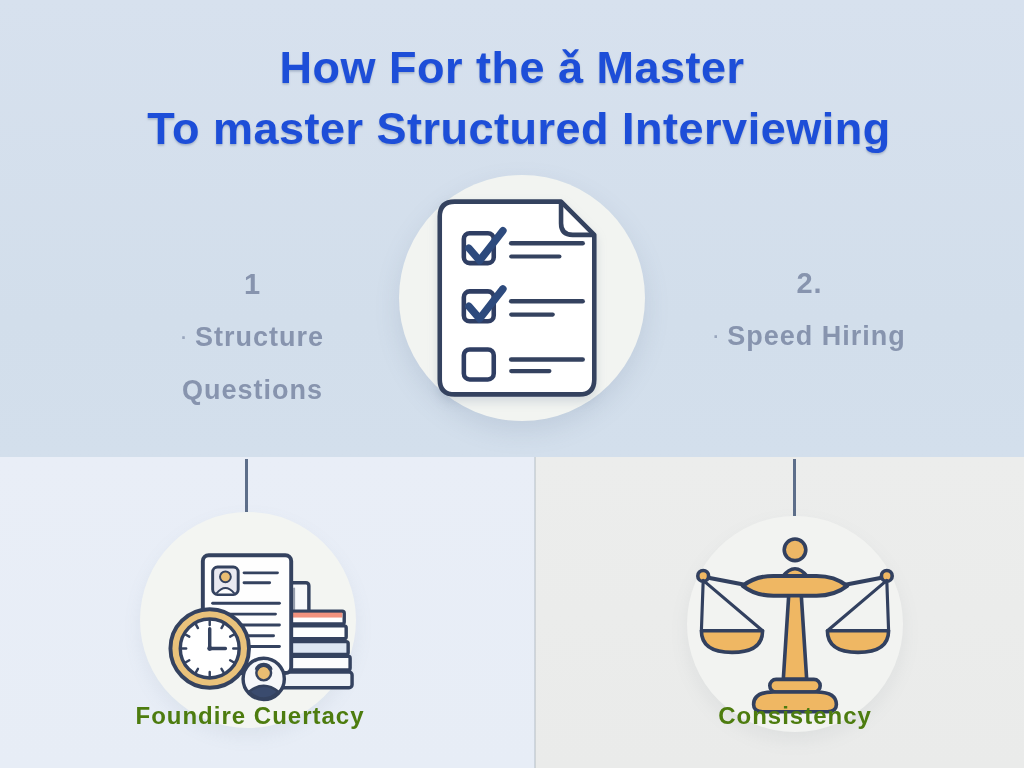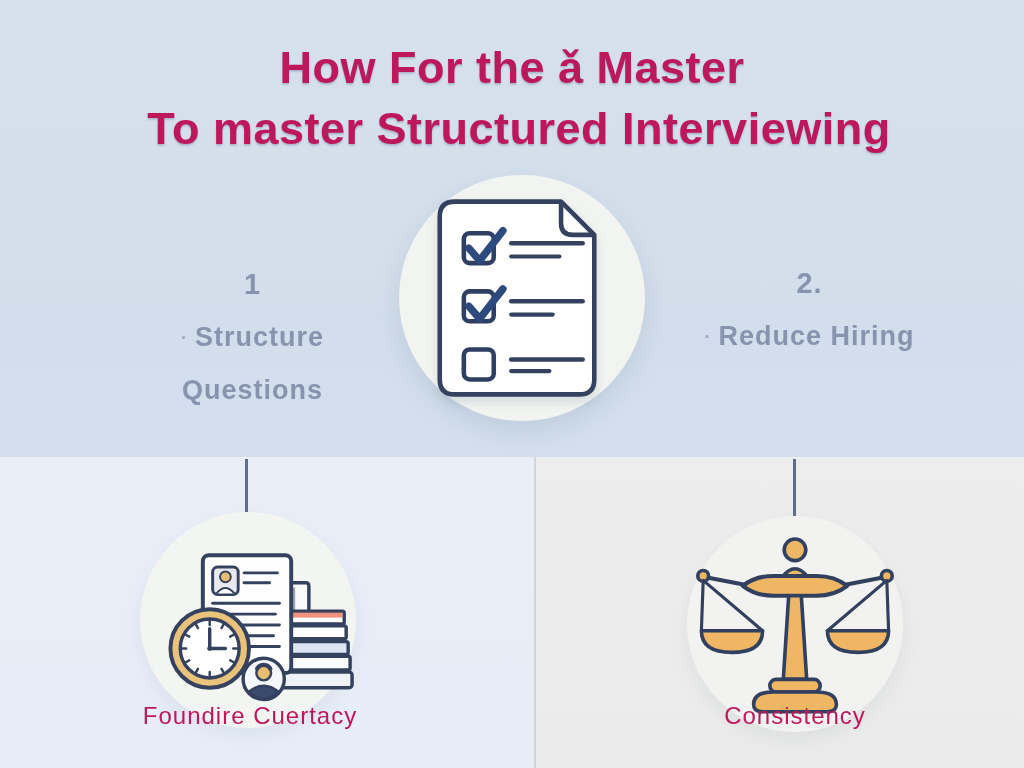--- a/index.html
+++ b/index.html
@@ -12,21 +12,21 @@
   .top-section{position:absolute;left:0;top:0;width:1024px;height:457px;
     background:linear-gradient(180deg,#d7e1ee 0%,#d2deeb 70%,#d3dfec 100%);}
   .bottom-left-section{position:absolute;left:0;top:457px;width:535px;height:311px;
     background:linear-gradient(180deg,#e9eef7 0%,#e7edf6 100%);}
   .bottom-right-section{position:absolute;left:535px;top:457px;width:489px;height:311px;
     background:linear-gradient(180deg,#ecedec 0%,#eaebea 100%);}
   .v-divider{position:absolute;left:534px;top:457px;width:2px;height:311px;
     background:rgba(158,168,178,0.35);}
   
   .title-line{position:absolute;left:0;width:1024px;text-align:center;
-    color:#be185d;font-weight:700;font-size:45px;letter-spacing:0.5px;
+    color:#1d4ed8;font-weight:700;font-size:45px;letter-spacing:0.5px;
     text-shadow:0 2px 2px rgba(148,164,188,0.5),0 1px 1px rgba(148,164,188,0.35);}
   .title-line.l1{top:42px;}
   .title-line.l2{top:103px;padding-left:7px;}
   
   .feature{position:absolute;text-align:center;color:#8794ae;font-weight:700;}
   .feature .num{font-size:29px;margin-bottom:8px;letter-spacing:1px;}
   .feature .fline{font-size:27px;line-height:31px;letter-spacing:1px;margin-top:21px;}
   .feature .bullet{font-size:18px;opacity:.75;margin-right:7px;vertical-align:2px;}
   .feature.left{left:110px;top:268px;width:285px;}
   .feature.right{left:662px;top:267px;width:295px;}
@@ -36,21 +36,21 @@
     box-shadow:0 10px 24px rgba(110,130,155,0.18);}
   .bl-circle{left:140px;top:512px;width:216px;height:216px;background:#f3f5f2;
     box-shadow:0 8px 18px rgba(120,135,155,0.10);}
   .br-circle{left:687px;top:516px;width:216px;height:216px;background:#f2f3f1;
     box-shadow:0 8px 18px rgba(120,130,140,0.10);}
   
   .connector{position:absolute;width:3px;background:#5d6e8a;}
   .connector.left{left:245px;top:459px;height:53px;}
   .connector.right{left:793px;top:459px;height:57px;}
   
-  .card-label{position:absolute;text-align:center;color:#be185d;font-weight:400;
+  .card-label{position:absolute;text-align:center;color:#4d7c0f;font-weight:700;
     font-size:24px;letter-spacing:1px;}
   .card-label.bl{left:85px;top:702px;width:330px;}
   .card-label.br{left:650px;top:702px;width:290px;}
   svg{display:block;}
 </style>
 </head>
 <body>
 
 <div class="canvas">
 
@@ -63,21 +63,21 @@
   <div class="title-line l2">To master Structured Interviewing</div>
 
   <div class="feature left">
     <div class="num">1</div>
     <div class="fline"><span class="bullet">·</span><span>Structure</span></div>
     <div class="fline"><span>Questions</span></div>
   </div>
 
   <div class="feature right">
     <div class="num">2.</div>
-    <div class="fline"><span class="bullet">·</span><span>Reduce Hiring</span></div>
+    <div class="fline"><span class="bullet">·</span><span>Speed Hiring</span></div>
   </div>
 
   <div class="big-circle center-circle">
     <svg viewBox="0 0 250 260" width="208" height="216" style="filter:drop-shadow(0 5px 5px rgba(120,140,165,0.25));">
       <path d="M44 14 H172 L212 54 V228 Q212 246 194 246 H44 Q26 246 26 228 V32 Q26 14 44 14 Z" fill="#ffffff" stroke="#34425f" stroke-width="5.5" stroke-linejoin="round"></path>
       <path d="M172 14 V40 Q172 54 186 54 H212" fill="none" stroke="#34425f" stroke-width="5.5" stroke-linejoin="round"></path>
 
       <rect x="55" y="52" width="36" height="36" rx="7" fill="#ffffff" stroke="#2f3e63" stroke-width="5.5"></rect>
       <path d="M61 70 L74 85 L102 49" stroke="#2d4a7d" stroke-width="9" fill="none" stroke-linecap="round" stroke-linejoin="round"></path>
       <line x1="112" y1="64" x2="198" y2="64" stroke="#34425f" stroke-width="5.5" stroke-linecap="round"></line>

